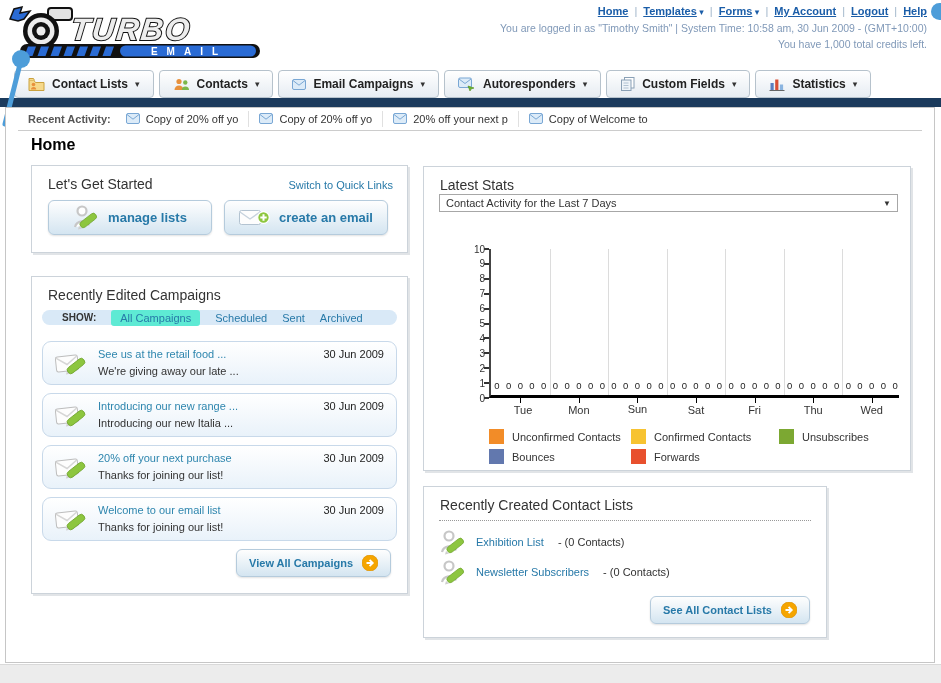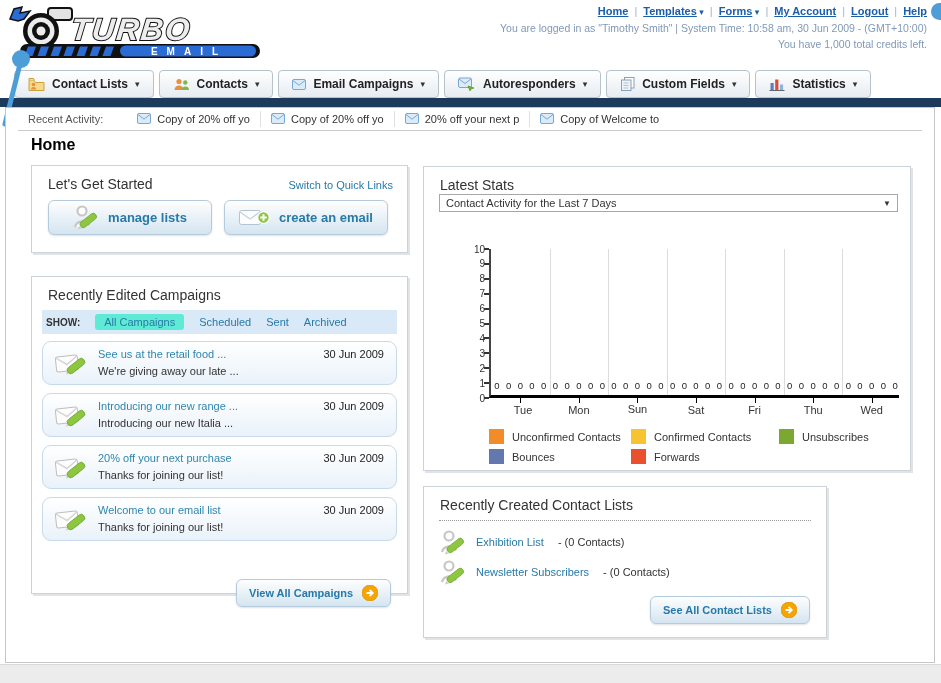--- a/index.html
+++ b/index.html
@@ -23,58 +23,58 @@
     display:inline-flex; align-items:center; gap:7px; height:28px; padding:0 13px;
     border:1px solid #b6c2cc; border-radius:4px;
     background:linear-gradient(#ffffff,#e6ecf2); font-size:12px; font-weight:bold; color:#222; cursor:pointer;
   }
   .tab .caret { font-size:9px; color:#333; }
   .navy-bar { position:absolute; top:98px; left:0; width:941px; height:9px; background:#1b3a5c; }
   .pin-deco { position:absolute; top:48px; left:0; width:42px; height:80px; }
   
   .content-box { position:absolute; top:107px; left:5px; width:930px; height:556px; border:1px solid #c6c6c6; background:#fff; }
   .recent-activity { position:absolute; top:0; left:0; right:0; height:21px; display:flex; align-items:center; padding-left:22px; font-size:11px; }
-  .ra-label { color:#555; margin-right:24px; }
+  .ra-label { color:#555; margin-right:5px;font-weight:bold; }
   .ra-item { display:flex; align-items:center; gap:6px; padding:2px 10px; color:#333; cursor:pointer; border-left:1px solid #e0e0e0; }
   .ra-item:first-of-type { border-left:none; }
   .ra-divider { position:absolute; top:22px; left:12px; right:12px; height:1px; background:#ccc; }
   .page-title { position:absolute; top:28px; left:25px; font-size:16px; font-weight:bold; color:#000; }
   
   .panel { position:absolute; background:#fff; border:1px solid #ccd3da; box-shadow:2px 2px 0 rgba(170,178,186,.35); }
   .panel-title { position:absolute; top:10px; left:16px; font-size:14px; color:#333; }
   
   .panel-gs { top:57px; left:25px; width:377px; height:88px; }
   .gs-link { position:absolute; top:13px; right:14px; font-size:11px; color:#2779a8; cursor:pointer; }
   .gs-buttons { position:absolute; top:34px; left:16px; display:flex; gap:12px; }
   .big-btn {
     width:164px; height:35px; display:flex; align-items:center; justify-content:center; gap:9px;
     border:1px solid #b5cbdc; border-radius:6px; background:linear-gradient(#fefefe,#d4e5f1);
     font-size:13px; font-weight:bold; color:#2779a8; cursor:pointer; box-shadow:0 1px 2px rgba(0,0,0,.12);
   }
   
   .panel-camp { top:168px; left:25px; width:377px; height:318px; }
-  .show-bar { position:absolute; top:33px; left:10px; right:10px; height:24px; background:#d9e9f7; display:flex; align-items:center; padding-left:4px; gap:15px; font-size:11px; }
+  .show-bar { position:absolute; top:33px; left:10px; right:10px; height:15px; background:#d9e9f7; display:flex; align-items:center; padding-left:20px; gap:15px; font-size:11px;border-radius:11px; }
   .show-label { font-size:10px; font-weight:bold; color:#333; }
   .filter { color:#2779a8; cursor:pointer; }
   .filter.active { background:#5eead4; padding:2px 9px; border-radius:3px; }
   .rows { position:absolute; top:64px; left:10px; right:10px; }
   .camp-row {
     position:relative; height:44px; margin-bottom:8px; display:flex; align-items:center; padding:0 12px;
     border:1px solid #c8d9ea; border-radius:9px; background:linear-gradient(#ffffff,#e9f2fa); cursor:pointer;
   }
   .camp-row .txt { flex:1; line-height:1.55; font-size:11px; margin-left:10px; }
   .camp-title { color:#2e86ae; cursor:pointer; }
   .camp-sub { color:#333; }
   .camp-date { position:absolute; right:12px; top:6px; font-size:11px; color:#222; }
   .small-btn {
     display:inline-flex; align-items:center; gap:9px; padding:5px 12px;
     border:1px solid #b5cbdc; border-radius:6px; background:linear-gradient(#fefefe,#d4e5f1);
     font-size:11px; font-weight:bold; color:#2779a8; cursor:pointer; box-shadow:0 1px 2px rgba(0,0,0,.12);
   }
-  .view-all { position:absolute; right:16px; top:272px;margin-top:30px; }
+  .view-all { position:absolute; right:16px; top:272px; }
   
   .panel-stats { top:58px; left:417px; width:488px; height:305px; }
   .ls-select { position:absolute; top:27px; left:15px; right:12px; height:18px; border:1px solid #a7a7a7; background:#fff; display:flex; align-items:center; justify-content:space-between; padding:0 6px; font-size:11px; color:#333; cursor:pointer; }
   .ls-select .arr { font-size:8px; color:#333; }
   .chart-plot { position:absolute; top:82px; left:65px; width:410px; height:149px; border-left:2px solid #444; border-bottom:3px solid #000; }
   .y-lab { position:absolute; width:24px; text-align:right; font-size:10px; color:#333; left:-30px; }
   .y-tick { position:absolute; left:-7px; width:5px; height:2px; background:#333; }
   .grid-v { position:absolute; top:0; bottom:0; width:1px; background:#dcdcdc; }
   .zero-lab { position:absolute; bottom:4px; font-size:9.5px; color:#222; transform:translateX(-50%); }
   .x-tick { position:absolute; top:100%; width:1px; height:5px; background:#000; transform:translateY(3px); }

